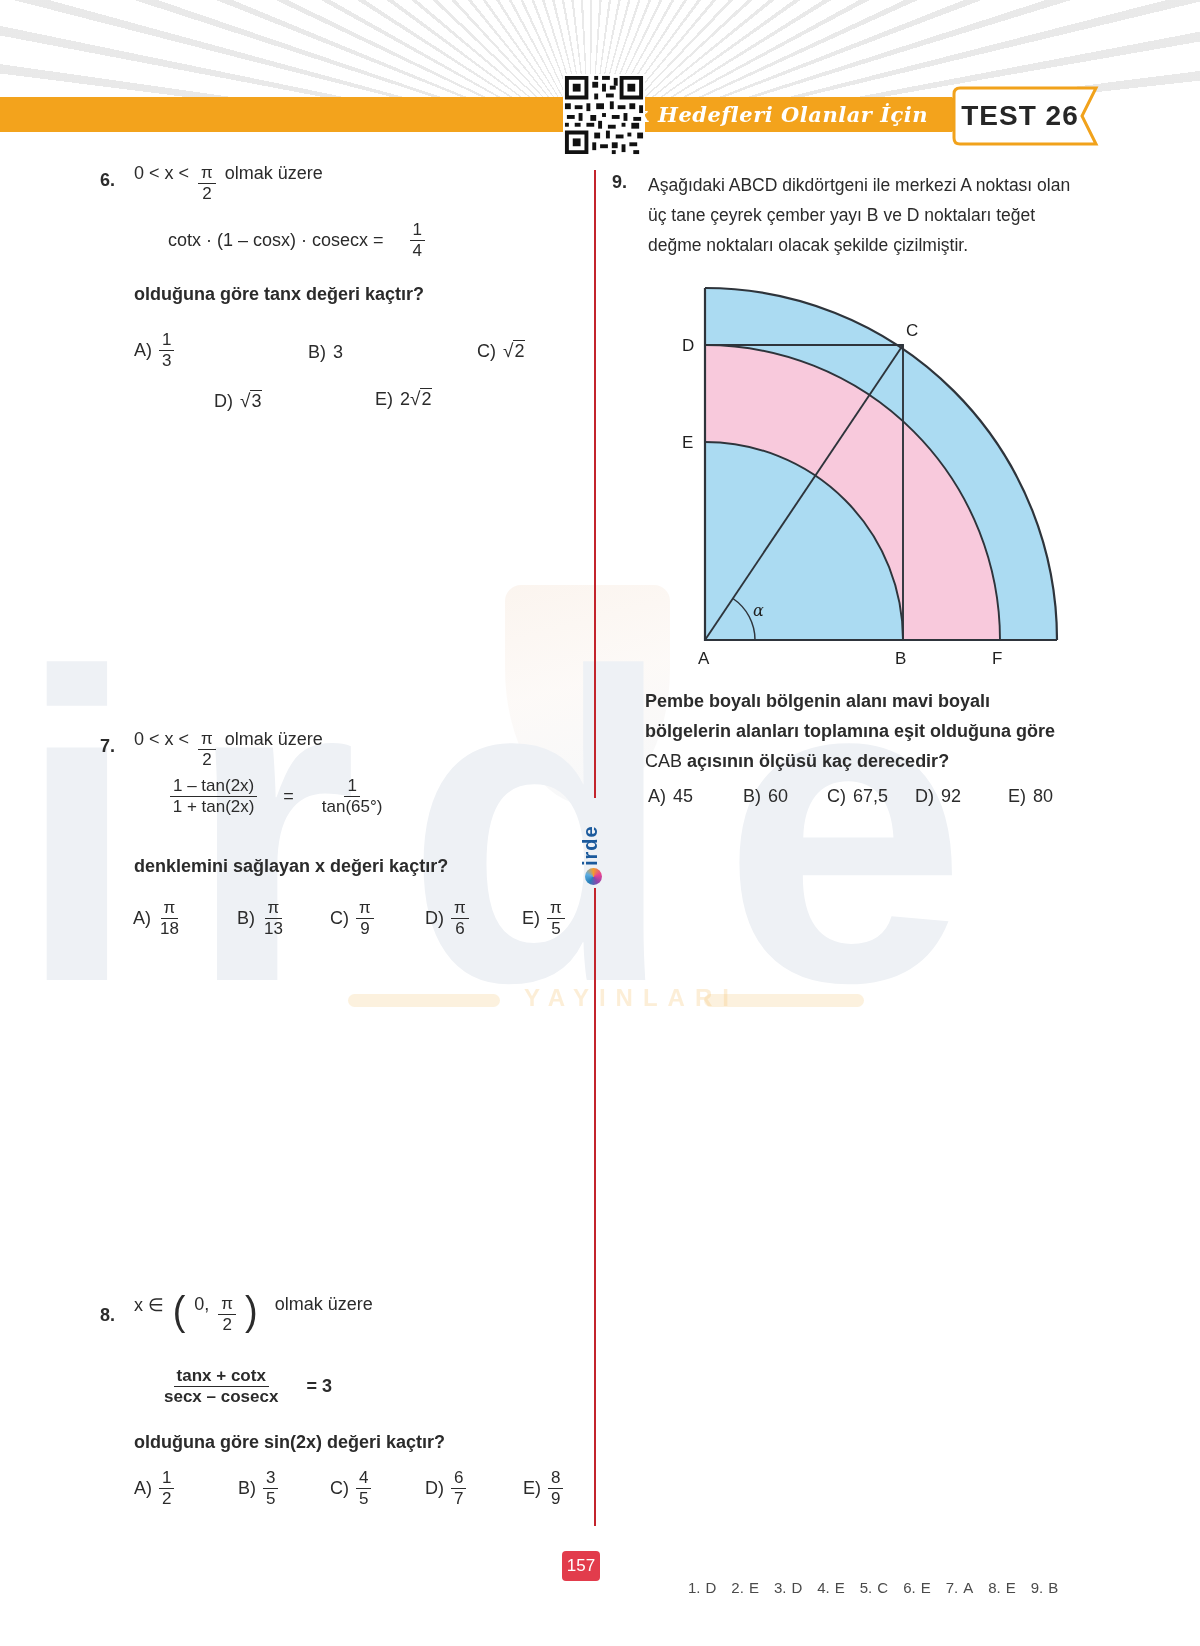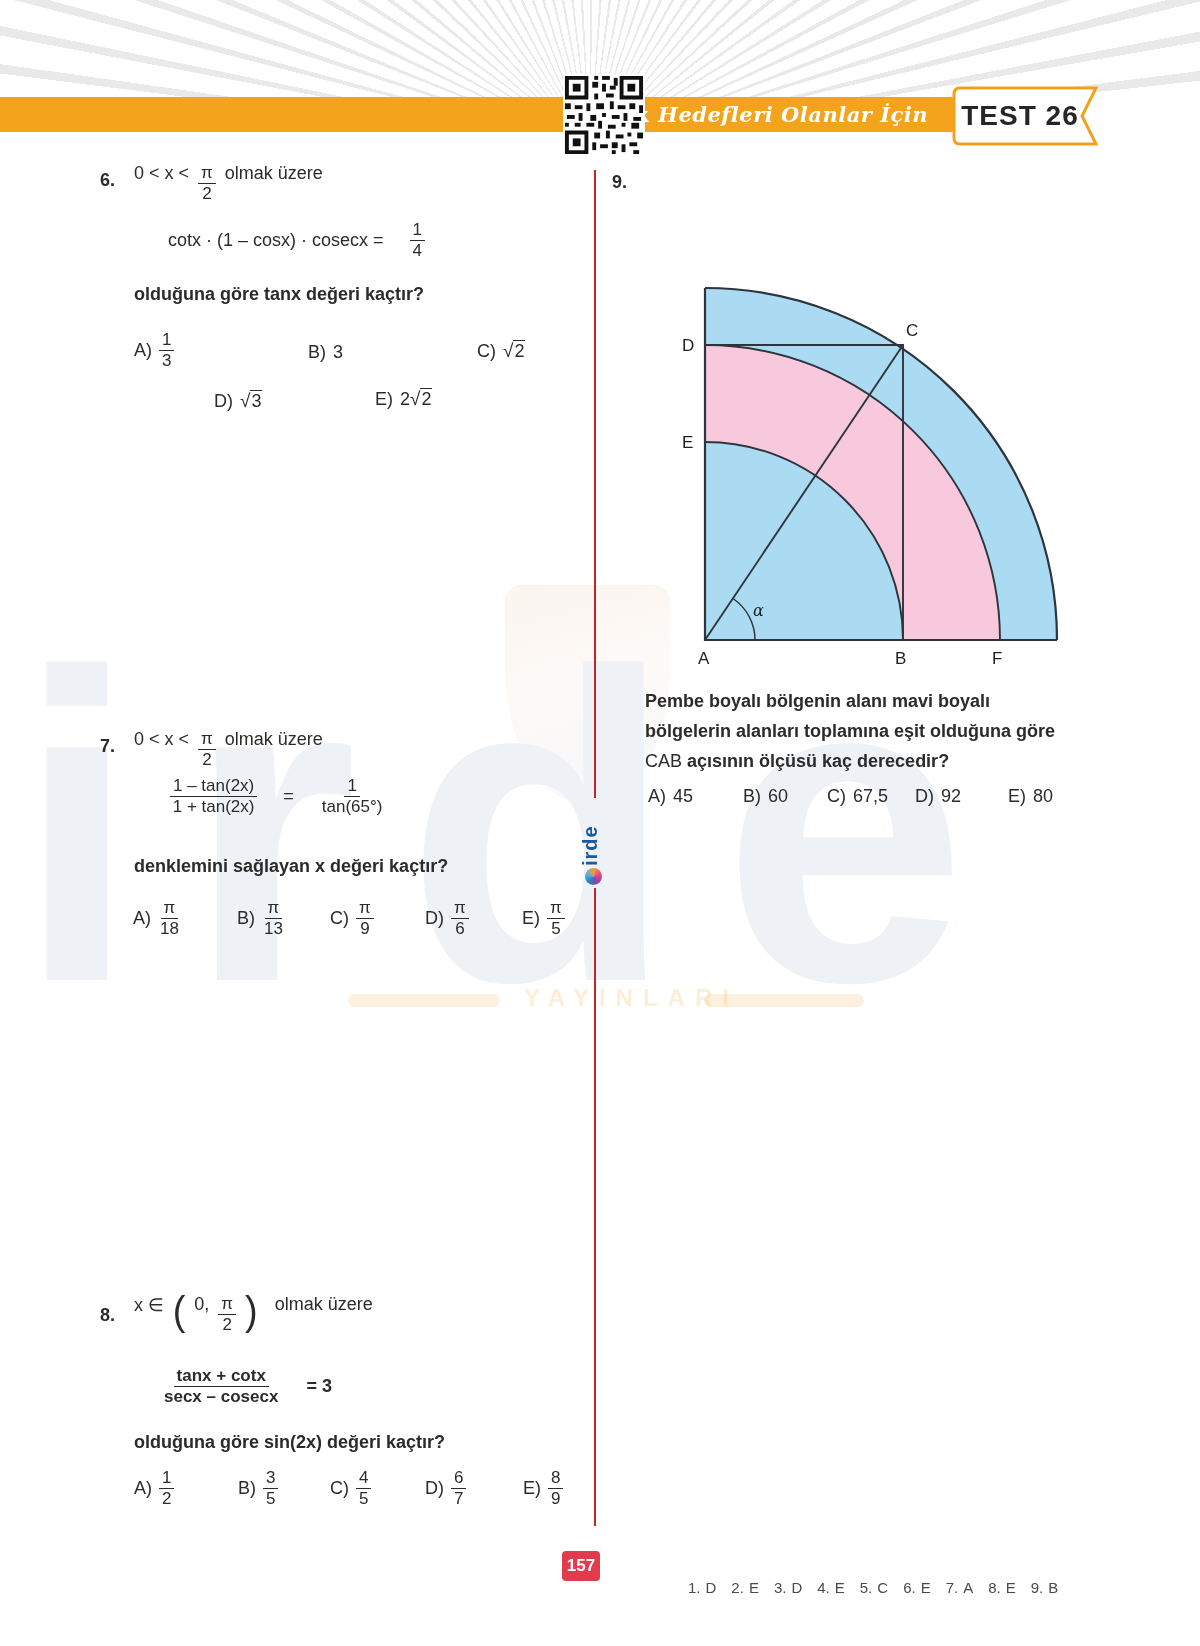--- a/index.html
+++ b/index.html
@@ -45,21 +45,21 @@
   .rad{border-top:1.4px solid #2b2b2b;padding:0 1px;}
   .paren{font-size:38px;font-weight:200;line-height:.9;transform:scaleY(1.05);color:#2b2b2b;}
   .para{font-size:17.5px;line-height:30px;}
   .prompt9{font-size:18px;font-weight:bold;line-height:30px;}
   .prompt9 .mid{font-weight:normal;}
   
   .fig text{font-family:"Liberation Sans",sans-serif;font-size:17px;fill:#1f1f1f;}
   .fig .alpha{font-family:"DejaVu Serif",serif;font-style:italic;font-size:16px;}
   
   .pagebox{left:562px;top:1551px;width:38px;height:30px;background:#e23c4c;border-radius:4px;
-        color:#fff;font-weight:bold;font-size:17px;display:flex;align-items:center;justify-content:center;}
+        color:#fff;font-weight:normal;font-size:17px;display:flex;align-items:center;justify-content:center;}
   .akey{left:688px;top:1579px;display:flex;gap:15px;font-size:15px;color:#4a4a4a;}
   .akey .pair{display:flex;gap:5px;}
 </style>
 </head>
 <body>
 
 <div class="page">
 
   <div class="abs wm-shield"></div>
   <div class="abs wm-big">irde</div>
@@ -289,20 +289,21 @@
   </div>
   <div class="abs opt" style="left:523px;top:1468px;">
     <span>E)</span>
     <span class="fr">
         <span class="nu">8</span>
         <span class="de">9</span>
       </span>
   </div>
 
   <div class="abs qnum" style="left:612px;top:172px;">9.</div>
+  <div class="abs para" style="left:648px;top:170px;width:428px;">Aşağıdaki ABCD dikdörtgeni ile merkezi A noktası olan üç tane çeyrek çember yayı B ve D noktaları teğet değme noktaları olacak şekilde çizilmiştir.</div>
 
   <svg class="abs fig" style="left:640px;top:248px;" width="430" height="430" viewBox="0 0 430 430">
 
     <path d="M65,40 A352,352 0 0 1 417,392 L65,392 Z" fill="#ABDBF2"></path>
 
     <path d="M65,194 A198,198 0 0 1 263,392 L360,392 A295,295 0 0 0 65,97 Z" fill="#F8C9DC"></path>
 
     <g fill="none" stroke="#2e343b" stroke-width="2.2">
       <path d="M65,40 A352,352 0 0 1 417,392"></path>
       <path d="M65,40 L65,392 L417,392"></path>

